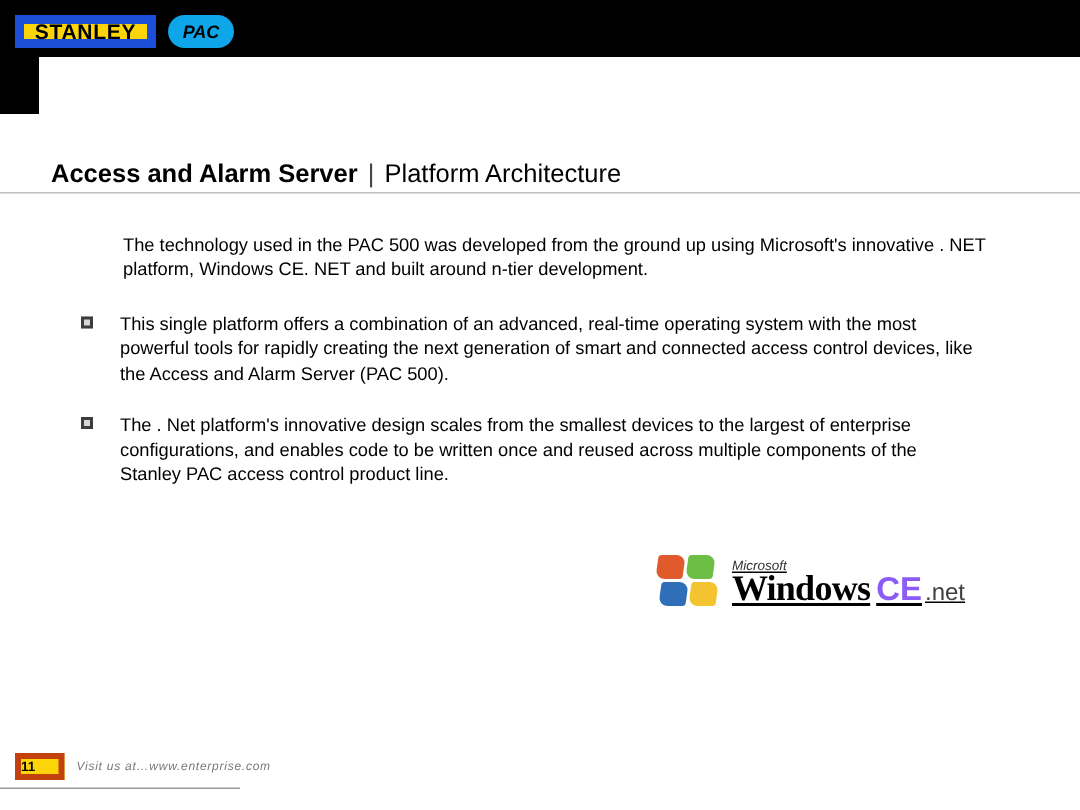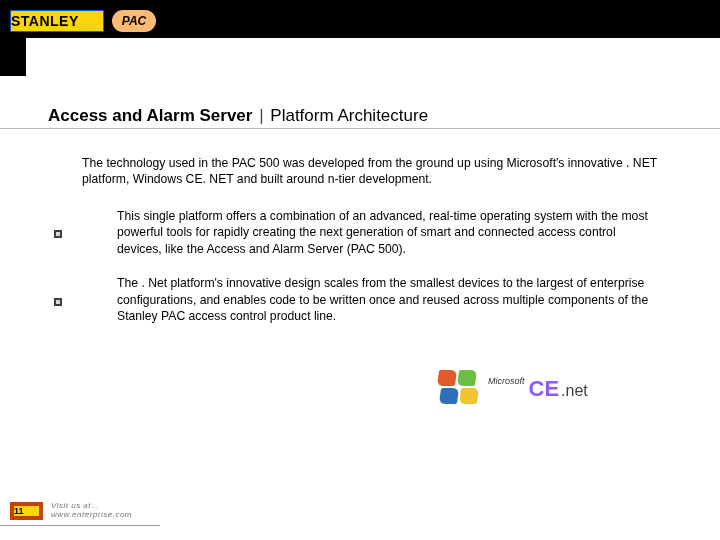--- a/index.html
+++ b/index.html
@@ -24,52 +24,53 @@
     top: 0; left: 0;
     width: 26px;
     height: 76px;
     background: #000;
   }
   .stanley-badge {
     position: absolute;
     top: 10px; left: 10px;
     width: 94px; height: 22px;
     background: #FBD509;
-    border: 1px solid #1d4ed8;
-    display: flex;
-    align-items: center;
+    border: 6px solid #1d4ed8;
+    display: flex;
+    align-items: center;
+    justify-content: center;
   }
   .stanley-text {
     font-family: Arial, sans-serif;
     font-weight: 900;
     font-size: 14px;
     letter-spacing: 0.5px;
     color: #000;
   }
   .pac-badge {
     position: absolute;
     top: 10px; left: 112px;
     width: 44px; height: 22px;
-    background: #fdba74;
+    background: #0ea5e9;
     border-radius: 11px;
     display: flex;
     align-items: center;
     justify-content: center;
   }
   .pac-text {
     font-family: Arial, sans-serif;
     font-weight: 900;
     font-size: 12px;
     font-style: italic;
     color: #000;
   }
   .slide-title {
     position: absolute;
     top: 106px;
-    left: 48px;
+    left: 34px;
     font-size: 17px;
   }
   .slide-title .bold { font-weight: 700; }
   .slide-title .sep { font-weight: 400; color: #444; margin: 0 2px; }
   .slide-title .sub { font-weight: 400; }
   .title-rule {
     position: absolute;
     top: 128px; left: 0;
     width: 720px; height: 1px;
     background: #bdbdbd;
@@ -84,23 +85,22 @@
     margin-left: 28px;
   }
   .bullets {
     position: absolute;
     top: 208px;
     left: 54px;
     width: 600px;
   }
   .bullet-row {
     display: flex;
-    align-items: center;
+    align-items: flex-start;
     margin-bottom: 18px;
-    gap: 37px;
   }
   .bullet-box {
     width: 8px; height: 8px;
     border: 2px solid #3d3d3d;
     background: #d6d6d6;
     margin-top: 3px;
     margin-right: 18px;
     flex: 0 0 auto;
   }
   .bullet-text {
@@ -118,21 +118,21 @@
   .win-flag {
     width: 42px; height: 38px;
     position: relative;
     margin-right: 8px;
   }
   .flag-q { position: absolute; width: 18px; height: 16px; border-radius: 2px 6px 2px 6px; transform: skewX(-8deg); }
   .fq1 { top: 0; left: 0; background: #E05A2B; }
   .fq2 { top: 0; left: 20px; background: #6DBE45; }
   .fq3 { top: 18px; left: 2px; background: #2E6FB7; }
   .fq4 { top: 18px; left: 22px; background: #F4C430; }
-  .logo-text { display: flex; flex-direction: row; }
+  .logo-text { display: flex; flex-direction: column; text-decoration: underline; }
   .ms-label { font-size: 9px; font-style: italic; color: #333; margin-bottom: -2px; }
   .win-row { display: flex; align-items: baseline; }
   .win-word { font-family: "Times New Roman", serif; font-weight: 700; font-size: 24px; letter-spacing: -0.5px; }
   .ce-word { font-family: Arial, sans-serif; font-weight: 700; font-size: 22px; margin-left: 4px; color: #8b5cf6; }
   .net-word { font-family: Arial, sans-serif; font-weight: 400; font-size: 16px; color: #404040; margin-left: 2px; }
   .footer {
     position: absolute;
     left: 10px;
     bottom: 20px;
     display: flex;
@@ -144,21 +144,20 @@
     border: 4px solid #c2410c;
     display: flex;
     align-items: center;
     justify-content: flex-start;
     font-size: 9px;
     font-weight: 700;
     margin-right: 8px;
   }
   .visit {
     display: flex;
-    flex-direction: column;
     font-size: 8px;
     color: #777;
     line-height: 1.1;
     font-style: italic;
     letter-spacing: 0.5px;
   }
   .footer-rule {
     position: absolute;
     left: 0; bottom: 14px;
     width: 160px; height: 1px;
@@ -201,20 +200,21 @@
 <div class="logo-area">
   <div class="win-flag">
     <div class="flag-q fq1"></div>
     <div class="flag-q fq2"></div>
     <div class="flag-q fq3"></div>
     <div class="flag-q fq4"></div>
   </div>
   <div class="logo-text">
     <span class="ms-label">Microsoft</span>
     <span class="win-row">
+      <span class="win-word">Windows</span>
       <span class="ce-word">CE</span>
       <span class="net-word">.net</span>
     </span>
   </div>
 </div>
 
 <div class="footer">
   <div class="page-box">
     <span>11</span>
   </div>

